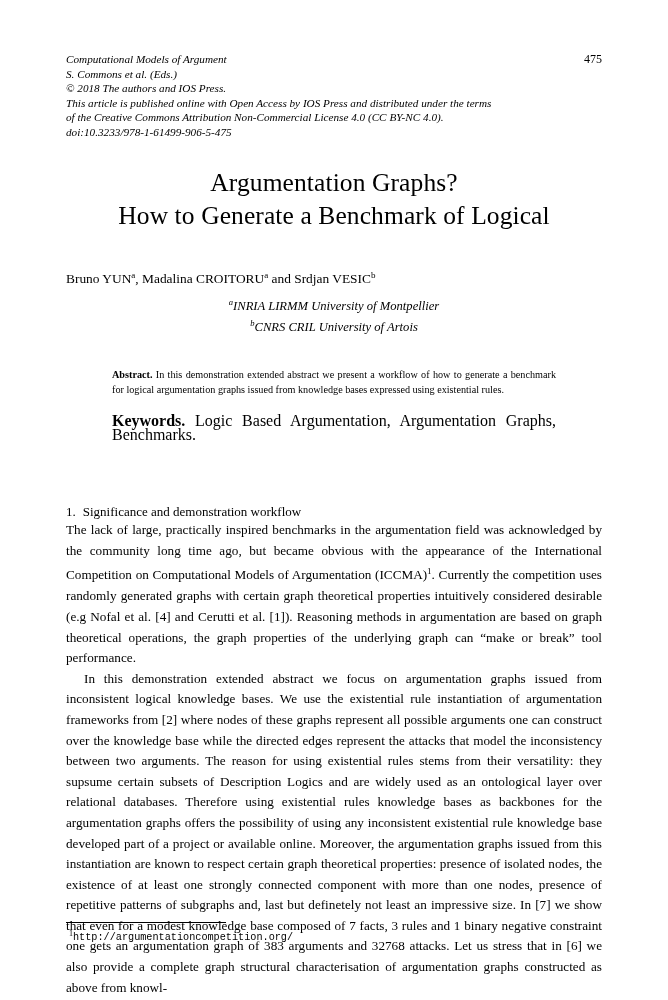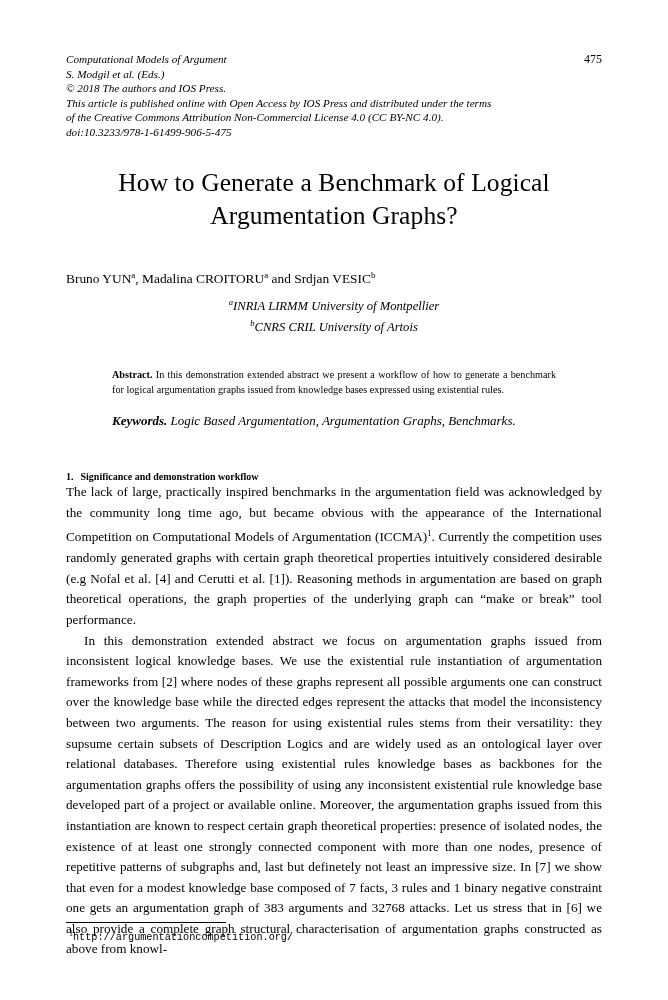--- a/index.html
+++ b/index.html
@@ -84,31 +84,30 @@
   
   .abstract-block {
     margin: 32px 46px 8px 46px;
     font-size: 10.2px;
     line-height: 14.2px;
     text-align: justify;
   }
   .abstract-block b { font-weight: bold; }
   .keywords-block {
     margin: 17px 46px 0 46px;
-    font-size: 13px;
+    font-size: 16px;
     line-height: 14.2px;
     text-align: justify;
-    font-style: italic;
   }
 
   
   .section-heading {
-    margin-top: 43px;
-    font-size: 10px;
-    font-weight: bold;
+    margin-top: 62px;
+    font-size: 13px;
+    font-weight: normal;
   }
   .section-heading .num { margin-right: 7px; }
 
   .body-text {
     margin-top: 0;
     font-size: 13.2px;
     line-height: 20.6px;
     text-align: justify;
     text-justify: inter-word;
   }
@@ -150,30 +149,30 @@
 <body>
 
 <div class="page">
   <div class="content">
 
     <div class="header">
       <div class="header-row1">
         <span class="header-line">Computational Models of Argument</span>
         <span class="page-number">475</span>
       </div>
-      <span class="header-line">S. Modgil et al. (Eds.)</span>
+      <span class="header-line">S. Commons et al. (Eds.)</span>
       <span class="header-line">© 2018 The authors and IOS Press.</span>
       <span class="header-line">This article is published online with Open Access by IOS Press and distributed under the terms</span>
       <span class="header-line">of the Creative Commons Attribution Non-Commercial License 4.0 (CC BY-NC 4.0).</span>
       <span class="header-line">doi:10.3233/978-1-61499-906-5-475</span>
     </div>
 
     <h1 class="title">
+      <span class="title-line">Argumentation Graphs?</span>
       <span class="title-line">How to Generate a Benchmark of Logical</span>
-      <span class="title-line">Argumentation Graphs?</span>
     </h1>
 
     <div class="authors">
       <span>Bruno YUN</span><sup>a</sup><span>, Madalina CROITORU</span><sup>a</sup><span> and Srdjan VESIC</span><sup>b</sup>
     </div>
     <div class="affiliations">
       <span class="affil-line"><sup>a</sup><span>INRIA LIRMM University of Montpellier</span></span>
       <span class="affil-line"><sup>b</sup><span>CNRS CRIL University of Artois</span></span>
     </div>
 

